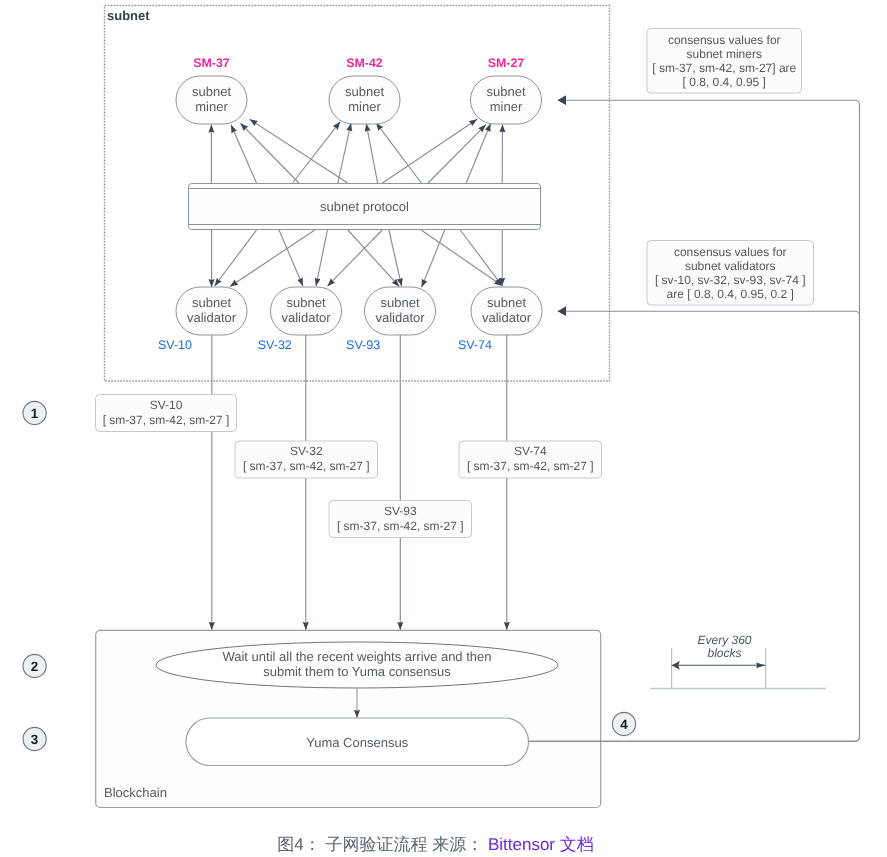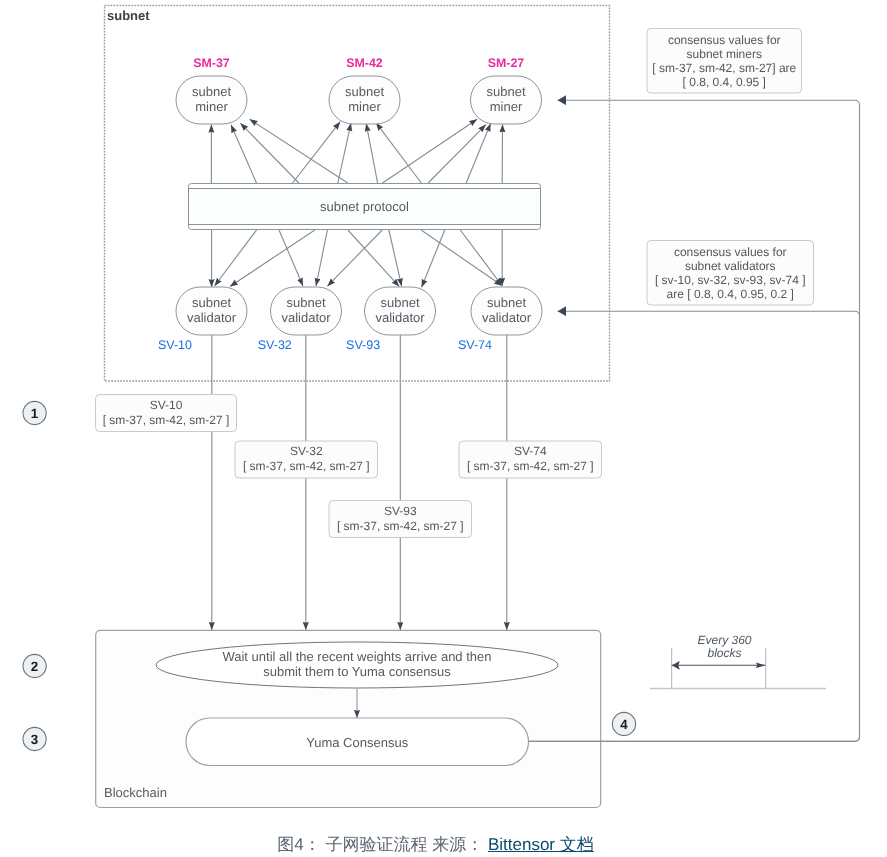--- a/index.html
+++ b/index.html
@@ -4,21 +4,21 @@
 <style>
   html,body{margin:0;padding:0;background:#ffffff;}
   body{width:887px;height:857px;overflow:hidden;
        font-family:"Liberation Sans","DejaVu Sans",sans-serif;
        -webkit-font-smoothing:antialiased;text-rendering:geometricPrecision;}
   #stage{position:relative;width:752px;height:857px;}
   svg{position:absolute;left:0;top:0;}
   svg text{font-family:"Liberation Sans","DejaVu Sans",sans-serif;-webkit-font-smoothing:antialiased;}
   #caption{position:absolute;left:-8px;top:834px;width:887px;text-align:center;
            font-size:17px;color:#5b6470;white-space:nowrap;}
-  #caption .lnk{color:#0c4a6e;text-decoration:underline;}
+  #caption .lnk{color:#6d28d9;}
 </style>
 </head>
 <body>
 
 <div id="stage">
 <svg width="887" height="857" viewBox="0 0 887 857">
 <defs>
 <marker id="ah" markerWidth="9" markerHeight="9" refX="8.1" refY="3.05" orient="auto" markerUnits="userSpaceOnUse">
           <path d="M0,0 L8.1,3.05 L0,6.1 L0.85,3.05 Z" fill="#3c4653"></path>
         </marker>

